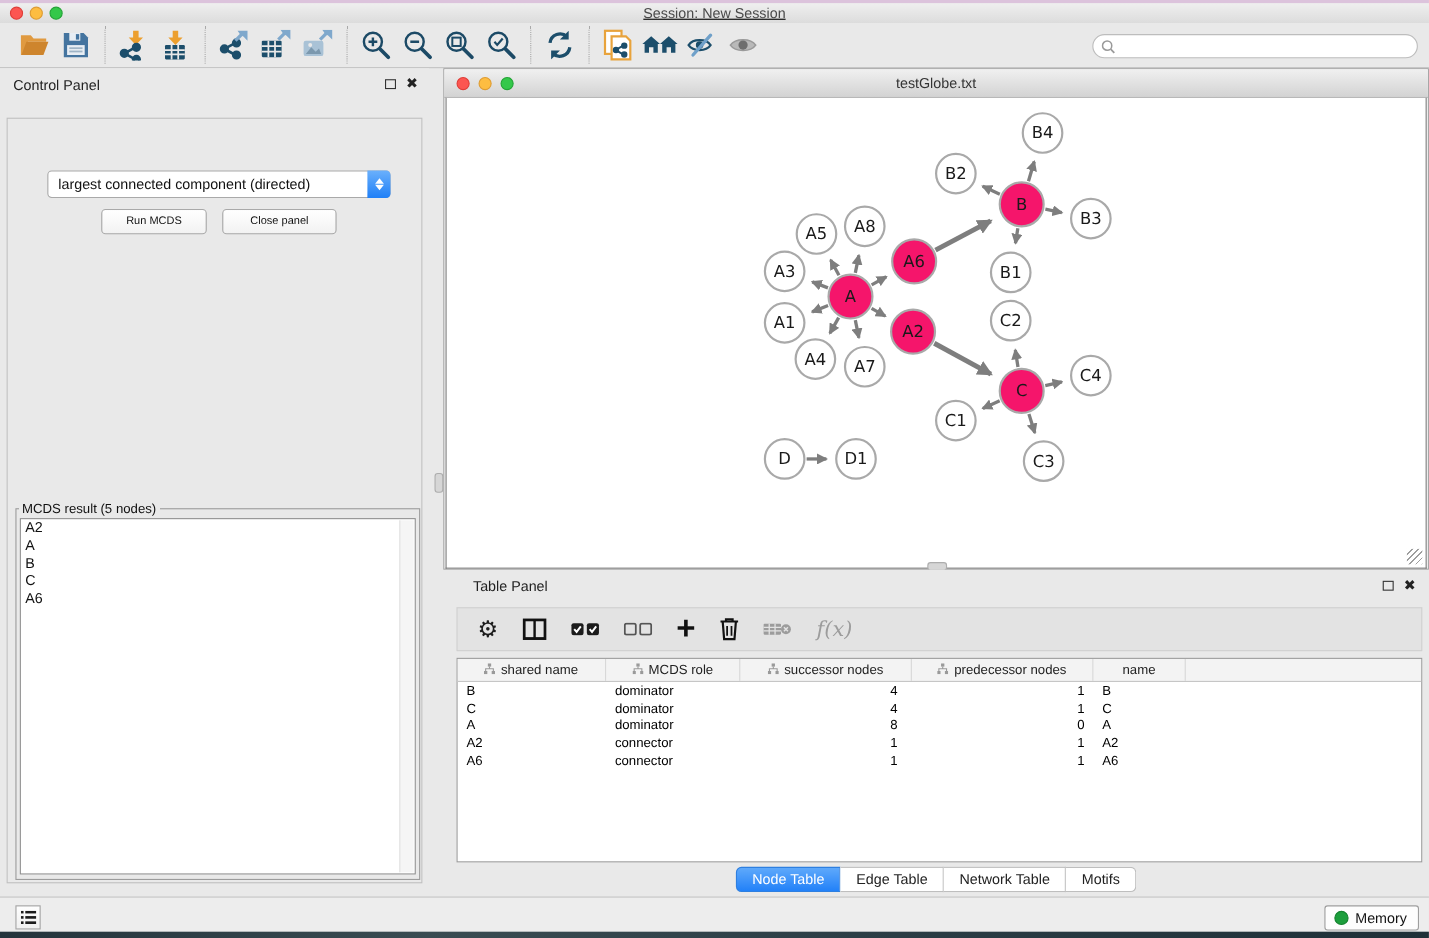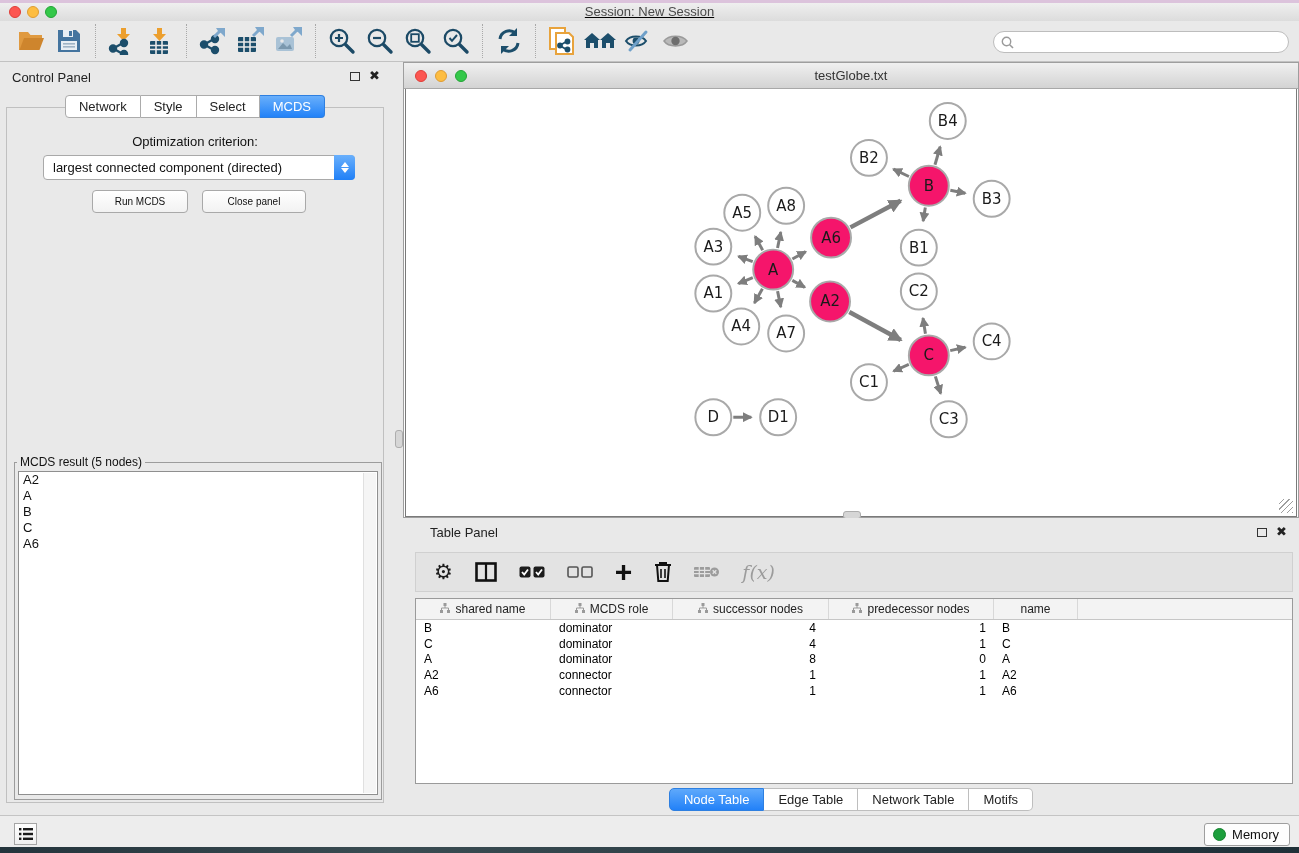--- a/index.html
+++ b/index.html
@@ -279,27 +279,20 @@
   <input type="text" placeholder="" style="">
 </div>
 
 <div id="control-panel" class="abs">
   <div id="cp-header" class="abs">Control Panel</div>
   <div class="panel-btns">
     <span class="float-glyph"></span>
     <span class="close-glyph">✖</span>
   </div>
   <div id="cp-body" class="abs"></div>
-  <div id="cp-tabs" class="abs">
-      <div class="ctab">Network</div>
-      <div class="ctab">Style</div>
-      <div class="ctab">Select</div>
-      <div class="ctab active">MCDS</div>
-    </div>
-  <div id="opt-label" class="abs">Optimization criterion:</div>
   <div id="criterion-select" class="abs">
     <span class="val">largest connected component (directed)</span>
     <span class="spinner">
         <span class="chev up"></span>
         <span class="chev down"></span>
       </span>
   </div>
   <div id="run-btn" class="cp-button">Run MCDS</div>
   <div id="closepanel-btn" class="cp-button">Close panel</div>
   <fieldset id="mcds-fieldset">

